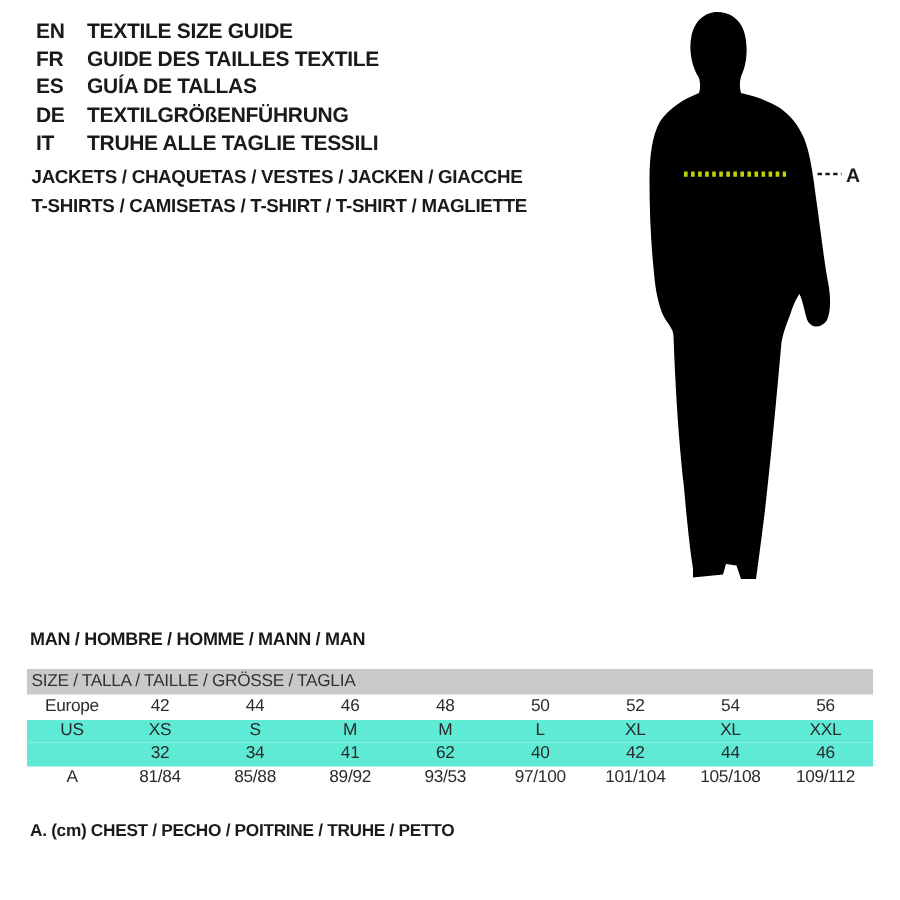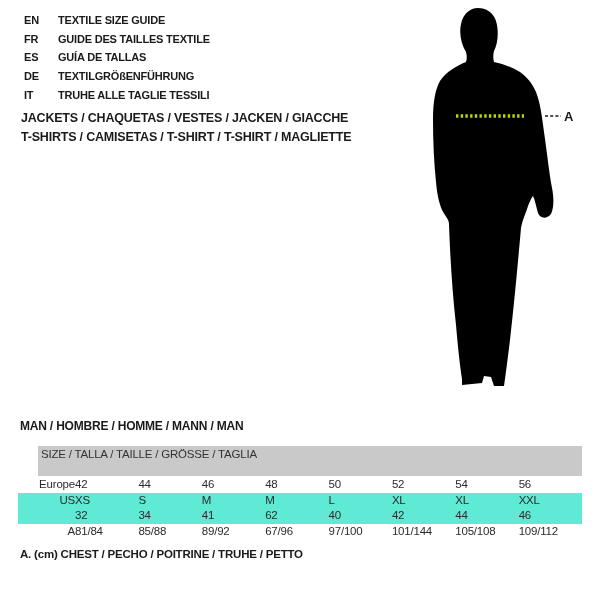--- a/index.html
+++ b/index.html
@@ -8,47 +8,47 @@
     position:relative;
     background:#ffffff;
     font-family:"Liberation Sans", sans-serif;
     color:#1a1a1a;
     overflow:hidden;
   }
 
   
   .langs { position:absolute; left:24px; top:11px; }
   .lang-row { display:flex; height:18.6px; align-items:center;
-              font-weight:bold; font-size:11px; letter-spacing:-0.2px; }
+              font-weight:bold; font-size:14px; letter-spacing:-0.2px; }
   .lang-code { width:34px; }
 
   
   .cats { position:absolute; left:21px; top:109px;
           font-weight:bold; font-size:12.5px; line-height:18.5px;
           letter-spacing:-0.2px; }
 
   
   .figure-wrap { position:absolute; left:403px; top:0; width:180px; height:400px; }
   .figure-wrap svg { width:100%; height:100%; display:block; }
   .measure-label { font-size:13px; font-weight:bold; fill:#1a1a1a; }
 
   
   .man-title { position:absolute; left:20px; top:419px;
                font-weight:bold; font-size:12px; letter-spacing:-0.2px; }
 
   
   .size-table { position:absolute; left:18px; top:446px; width:564px;
                 font-size:11.5px; color:#2b2b2b; letter-spacing:-0.2px; }
-  .t-header { background:#c9c9c9; height:30px; line-height:17px;
-              padding-left:3px; margin-bottom:1px; color:#333;margin-left:20px; }
+  .t-header { background:#c9c9c9; height:17px; line-height:17px;
+              padding-left:3px; margin-bottom:1px; color:#333; }
   .t-row { display:grid; grid-template-columns:57px repeat(8, 1fr);
            height:15.5px; line-height:15.5px; }
   .t-row.shaded { background:#5eead4; }
-  .t-row .lbl { text-align:right; padding-left:3px; }
-  .t-row .cell { }
+  .t-row .lbl { text-align:center; padding-left:3px; }
+  .t-row .cell { text-align:center; }
 
   
   .footnote { position:absolute; left:20px; top:548px;
               font-weight:bold; font-size:11.5px; letter-spacing:-0.2px; }
 </style>
 </head>
 <body>
 
 <div class="langs">
   <div class="lang-row">
@@ -156,21 +156,21 @@
     <span class="cell">42</span>
     <span class="cell">44</span>
     <span class="cell">46</span>
   </div>
 
   <div class="t-row">
     <span class="lbl">A</span>
     <span class="cell">81/84</span>
     <span class="cell">85/88</span>
     <span class="cell">89/92</span>
-    <span class="cell">67/96</span>
+    <span class="cell">93/53</span>
     <span class="cell">97/100</span>
-    <span class="cell">101/144</span>
+    <span class="cell">101/104</span>
     <span class="cell">105/108</span>
     <span class="cell">109/112</span>
   </div>
 </div>
 
 <div class="footnote">A. (cm) CHEST / PECHO / POITRINE / TRUHE / PETTO</div>
 
 </body></html>

